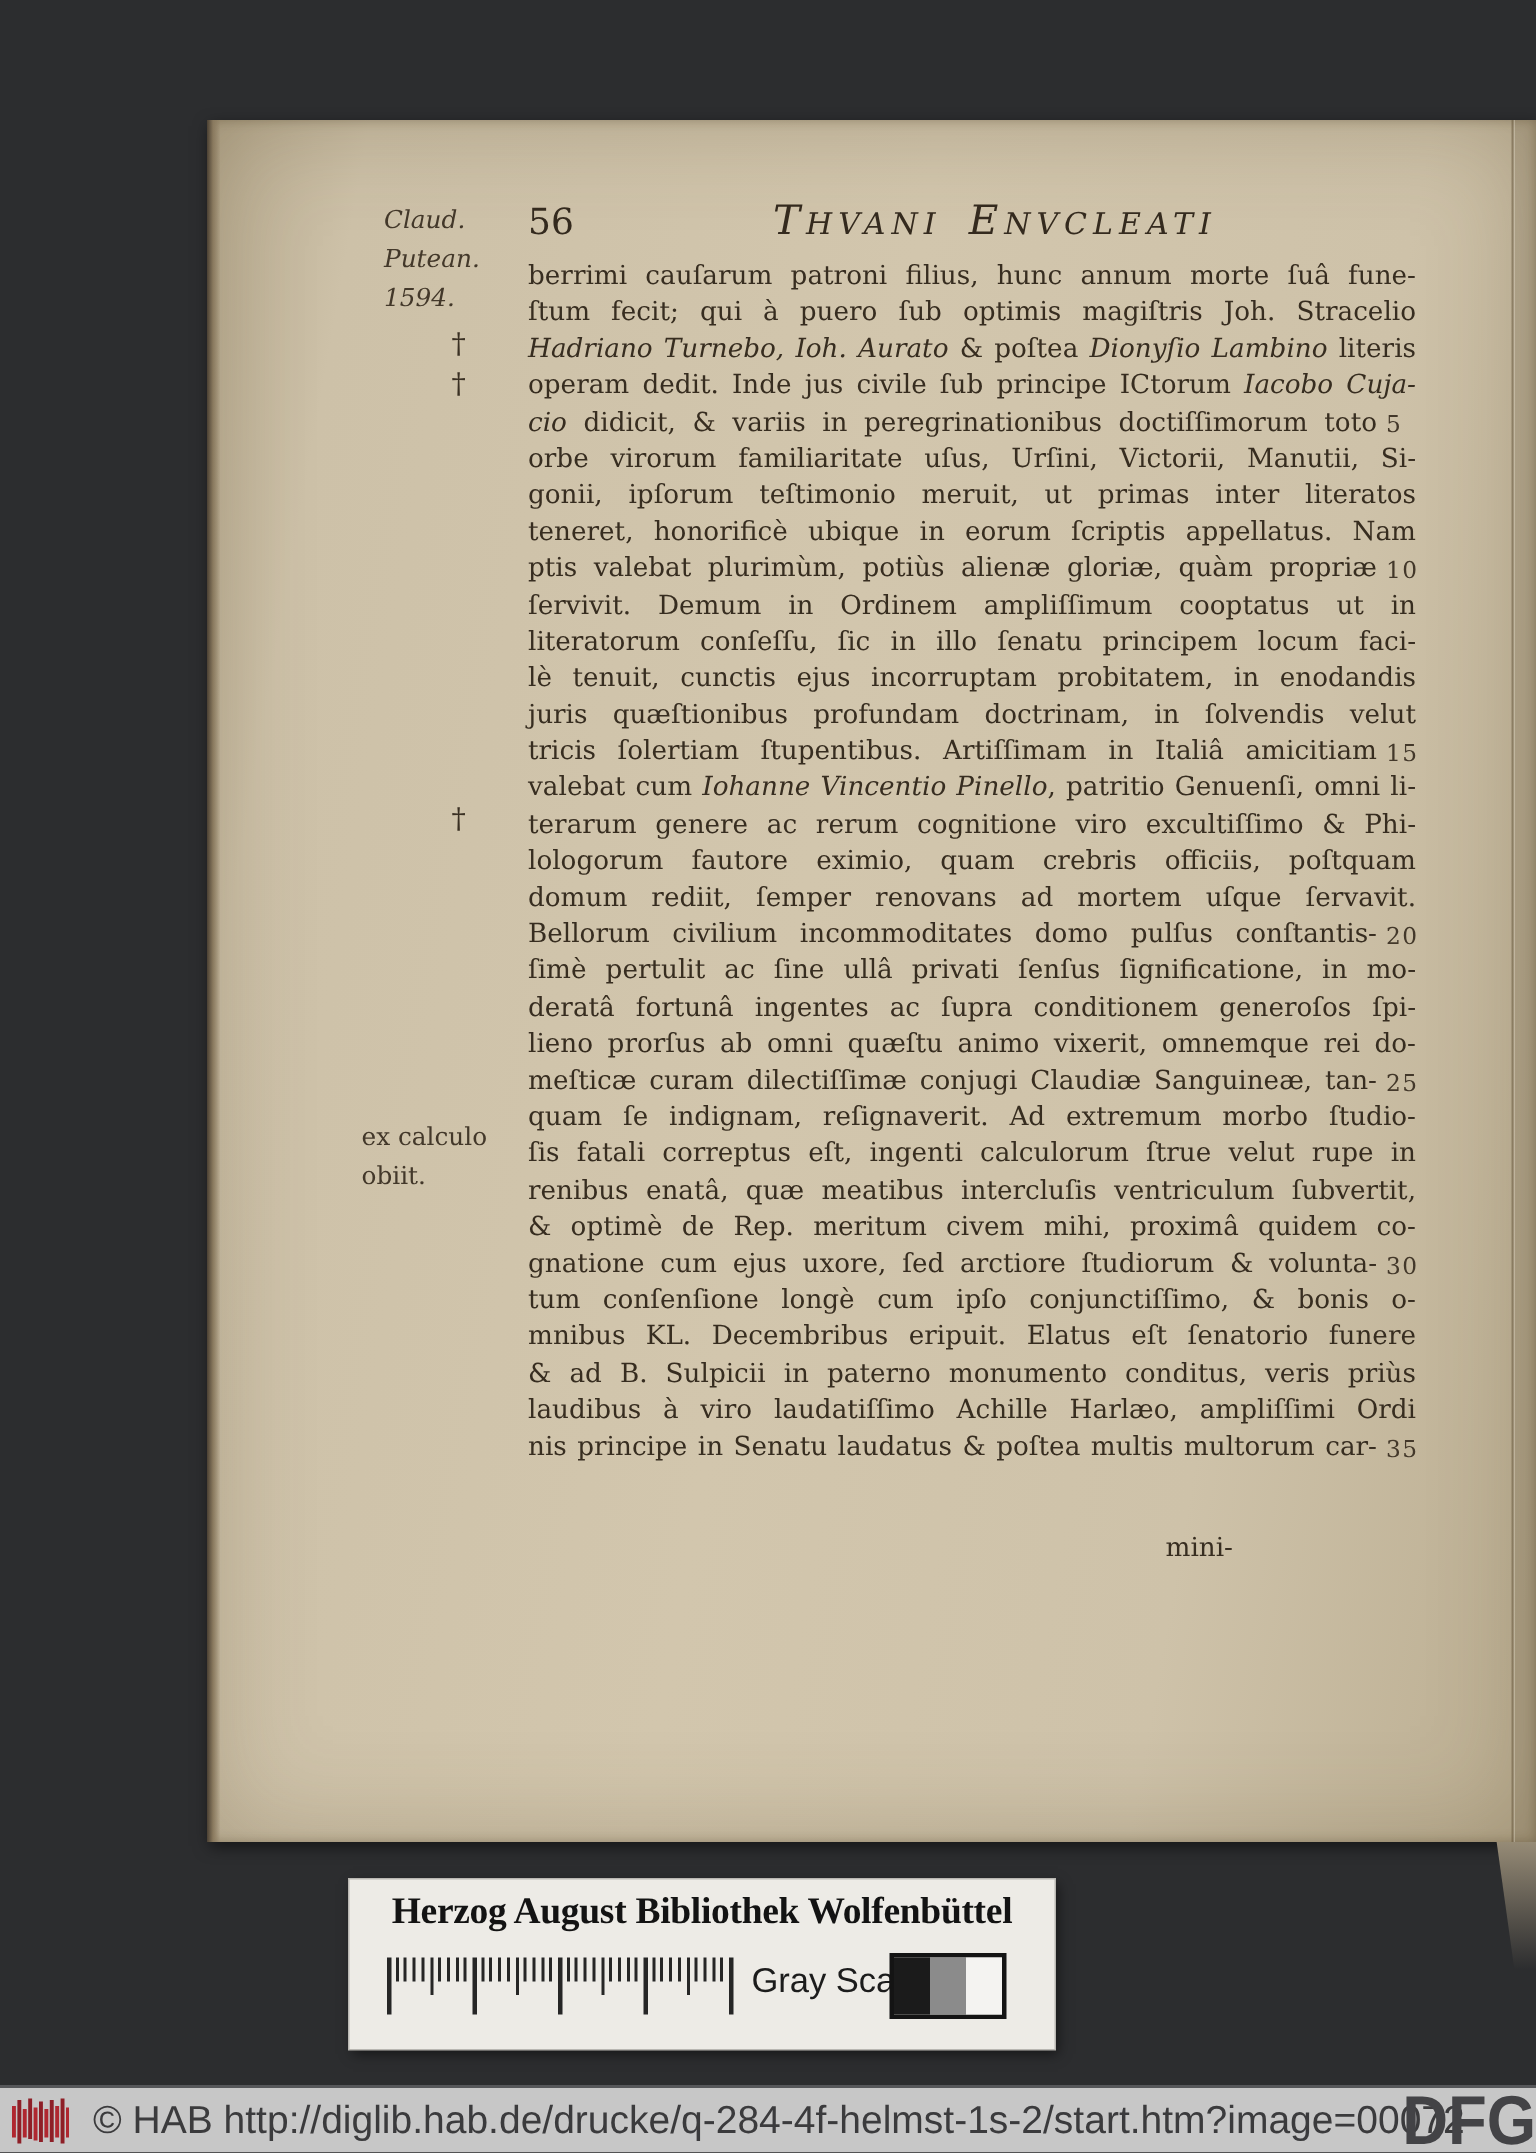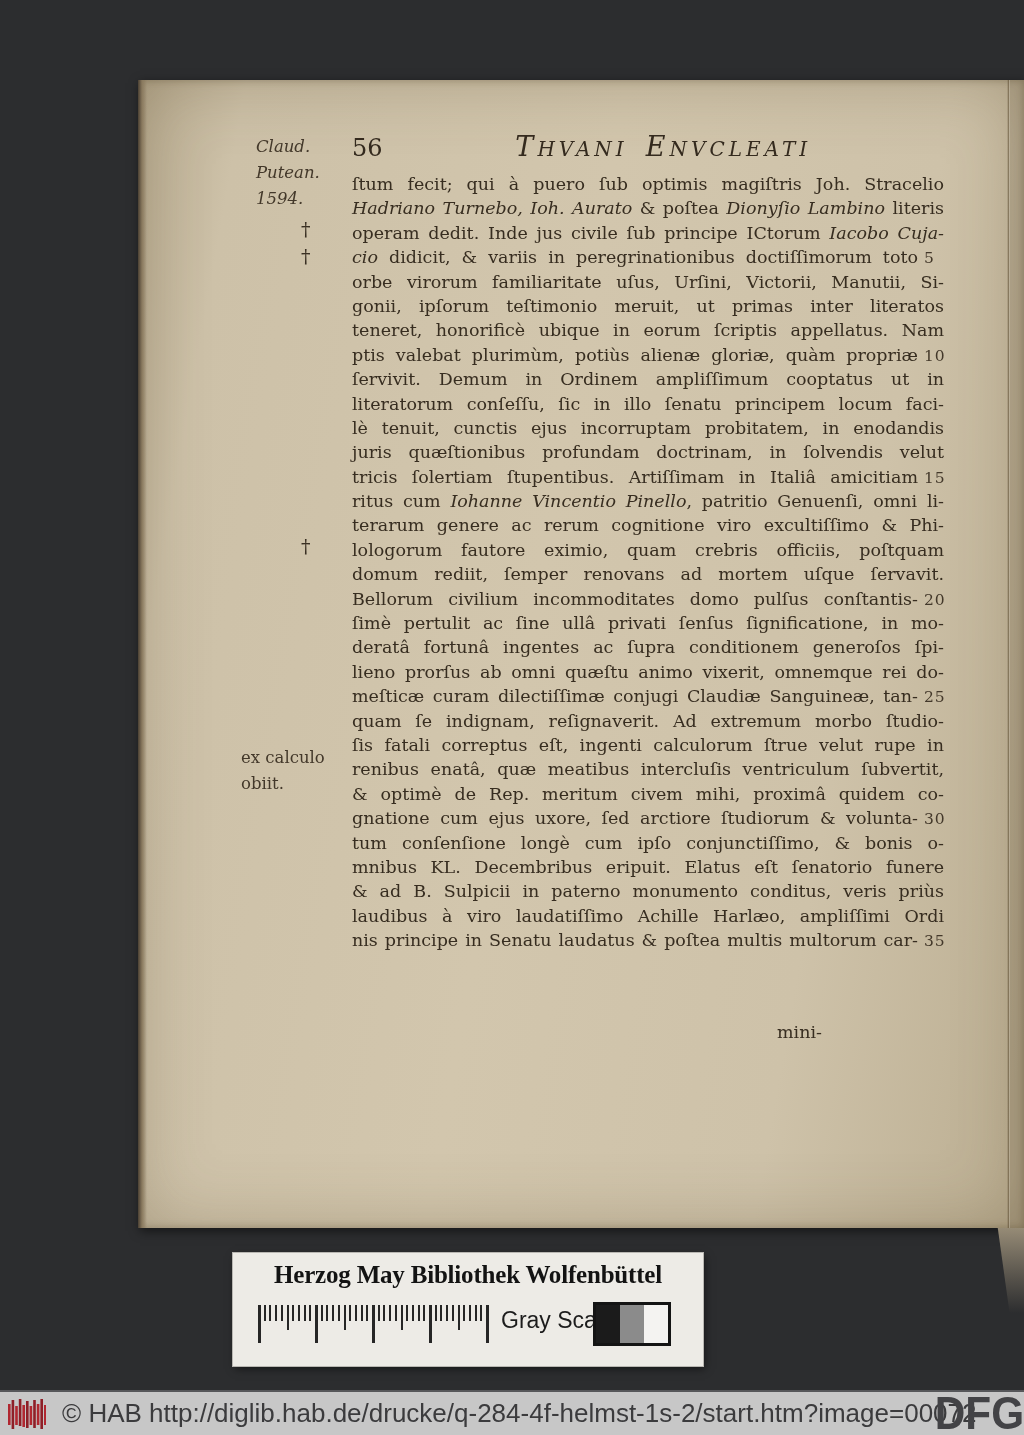--- a/index.html
+++ b/index.html
@@ -124,20 +124,23 @@
   <div class="mnote" style="left:103px;top:668px">ex calculo</div>
   <div class="mnote" style="left:103px;top:694px">obiit.</div>
 
   <div class="header">
     <span class="pagenum">56</span>
     <span class="running-title"><span class="word"><span class="cap">T</span>HVANI</span><span class="word"><span class="cap">E</span>NVCLEATI</span></span>
   </div>
 
   <div class="textblock">
       <div class="line">
+        <span class="ltxt"><span>berrimi cauſarum patroni filius, hunc annum morte ſuâ fune-</span></span>
+      </div>
+      <div class="line">
         <span class="ltxt"><span>ſtum fecit;  qui à puero ſub optimis magiſtris Joh. Stracelio</span></span>
       </div>
       <div class="line">
         <span class="ltxt"><span class="it">Hadriano Turnebo, Ioh. Aurato</span><span> &amp; poſtea </span><span class="it">Dionyſio Lambino</span><span> literis</span></span>
       </div>
       <div class="line">
         <span class="ltxt"><span>operam dedit.  Inde jus civile ſub principe ICtorum </span><span class="it">Iacobo Cuja-</span></span>
       </div>
       <div class="line numbered">
         <span class="ltxt"><span class="it">cio</span><span> didicit, &amp; variis in peregrinationibus doctiſſimorum toto</span></span>
@@ -166,21 +169,21 @@
         <span class="ltxt"><span>lè tenuit, cunctis ejus incorruptam probitatem, in enodandis</span></span>
       </div>
       <div class="line">
         <span class="ltxt"><span>juris quæſtionibus profundam doctrinam, in ſolvendis velut</span></span>
       </div>
       <div class="line numbered">
         <span class="ltxt"><span>tricis ſolertiam ſtupentibus.  Artiſſimam in Italiâ amicitiam</span></span>
         <span class="lnum">15</span>
       </div>
       <div class="line">
-        <span class="ltxt"><span>ritus cum </span><span class="it">Iohanne Vincentio Pinello</span><span>, patritio Genuenſi, omni li-</span></span>
+        <span class="ltxt"><span>valebat cum </span><span class="it">Iohanne Vincentio Pinello</span><span>, patritio Genuenſi, omni li-</span></span>
       </div>
       <div class="line">
         <span class="ltxt"><span>terarum genere ac rerum cognitione viro excultiſſimo &amp; Phi-</span></span>
       </div>
       <div class="line">
         <span class="ltxt"><span>lologorum fautore eximio, quam crebris officiis, poſtquam</span></span>
       </div>
       <div class="line">
         <span class="ltxt"><span>domum rediit, ſemper renovans ad mortem uſque ſervavit.</span></span>
       </div>
@@ -236,21 +239,21 @@
     </div>
   <div class="catchword">mini-</div>
 
   <div class="edge-shade"></div>
   <div class="fold-line"></div>
 </div>
 
 <div class="below-edge"></div>
 
 <div class="label">
-  <div class="label-title">Herzog May Bibliothek Wolfenbüttel</div>
+  <div class="label-title">Herzog August Bibliothek Wolfenbüttel</div>
   <div class="ruler">
       <div class="tick major" style="left: 0px;"></div>
       <div class="tick minor" style="left: 5.7px;"></div>
       <div class="tick minor" style="left: 11.4px;"></div>
       <div class="tick minor" style="left: 17.1px;"></div>
       <div class="tick minor" style="left: 22.8px;"></div>
       <div class="tick half" style="left: 28.5px;"></div>
       <div class="tick minor" style="left: 34.2px;"></div>
       <div class="tick minor" style="left: 39.9px;"></div>
       <div class="tick minor" style="left: 45.6px;"></div>

